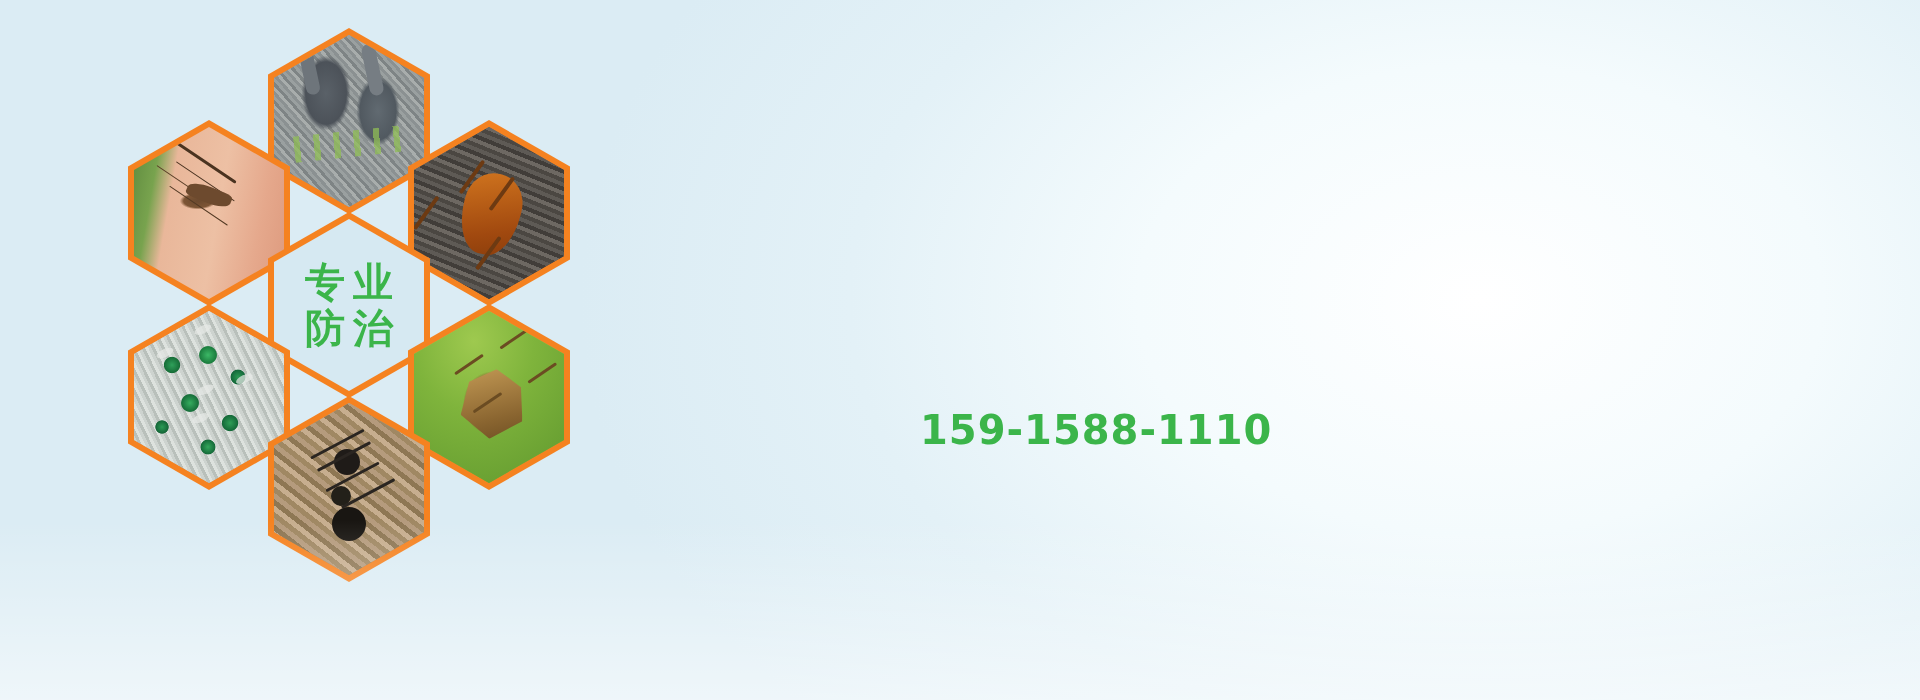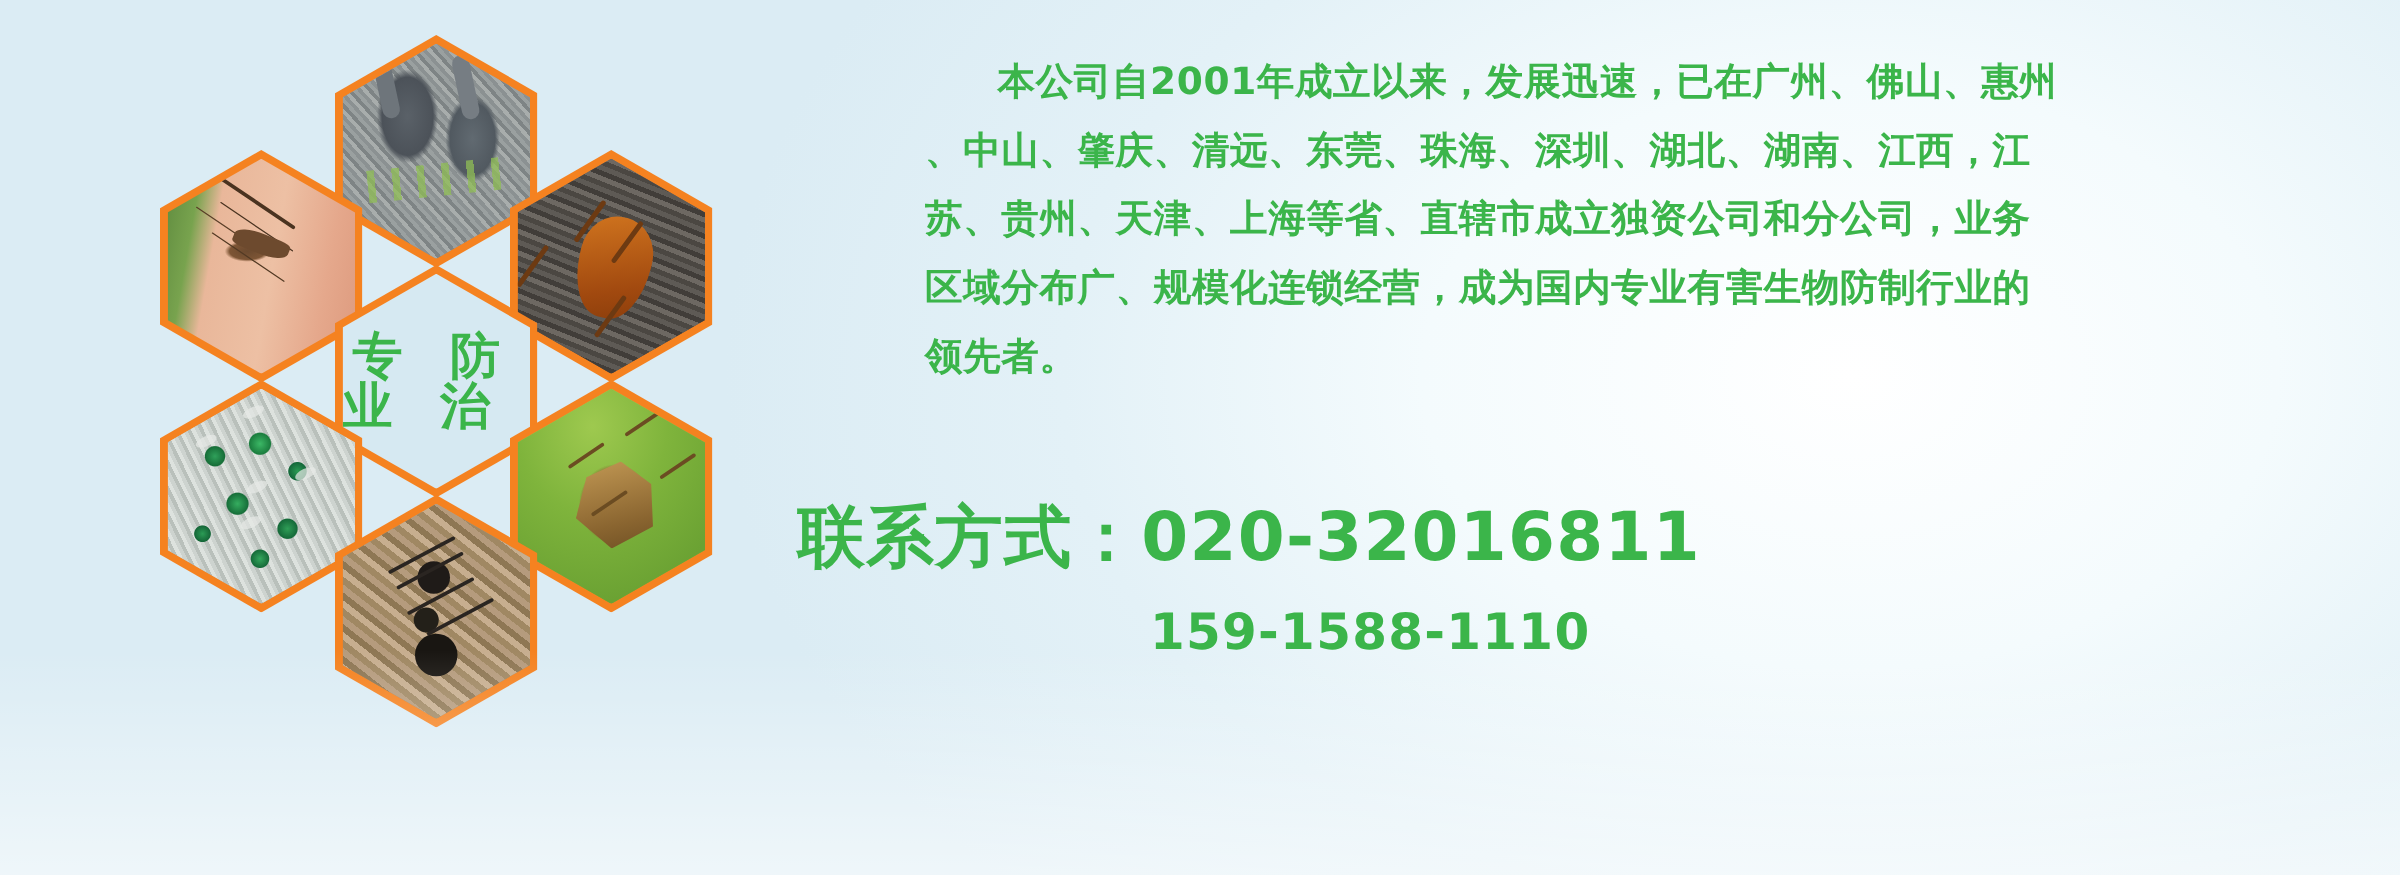--- a/index.html
+++ b/index.html
@@ -59,21 +59,21 @@
   .hex-right   { left: 308px; top: 110px; }
   .hex-center  { left: 168px; top: 202px; }
   .hex-bl      { left: 28px;  top: 294px; }
   .hex-br      { left: 308px; top: 294px; }
   .hex-bottom  { left: 168px; top: 386px; }
 
   .center-label {
     position: absolute;
     inset: 0;
     display: flex;
-    flex-direction: row;
+    flex-direction: column;
     align-items: center;
     justify-content: center;
     gap: 6px;
   }
   .center-label span {
     color: #3bb54a;
     font-size: 40px;
     font-weight: 700;
     letter-spacing: 8px;
     text-indent: 8px;
@@ -302,28 +302,20 @@
     <div class="hex hex-bottom">
       <div class="inner">
           <div class="ph ph-ant"></div>
         </div>
     </div>
 
   </div>
 
   <div class="text-col">
 
-    <div class="intro">
-      <span class="ln first">本公司自2001年成立以来，发展迅速，已在广州、佛山、惠州</span>
-      <span class="ln">、中山、肇庆、清远、东莞、珠海、深圳、湖北、湖南、江西，江</span>
-      <span class="ln">苏、贵州、天津、上海等省、直辖市成立独资公司和分公司，业务</span>
-      <span class="ln">区域分布广、规模化连锁经营，成为国内专业有害生物防制行业的</span>
-      <span class="ln">领先者。</span>
-    </div>
 
     <div class="contact">
-      <div class="line1">联系方式：020-32016811</div>
       <div class="line2">159-1588-1110</div>
     </div>
 
   </div>
 
 </div>
 
 </body></html>

